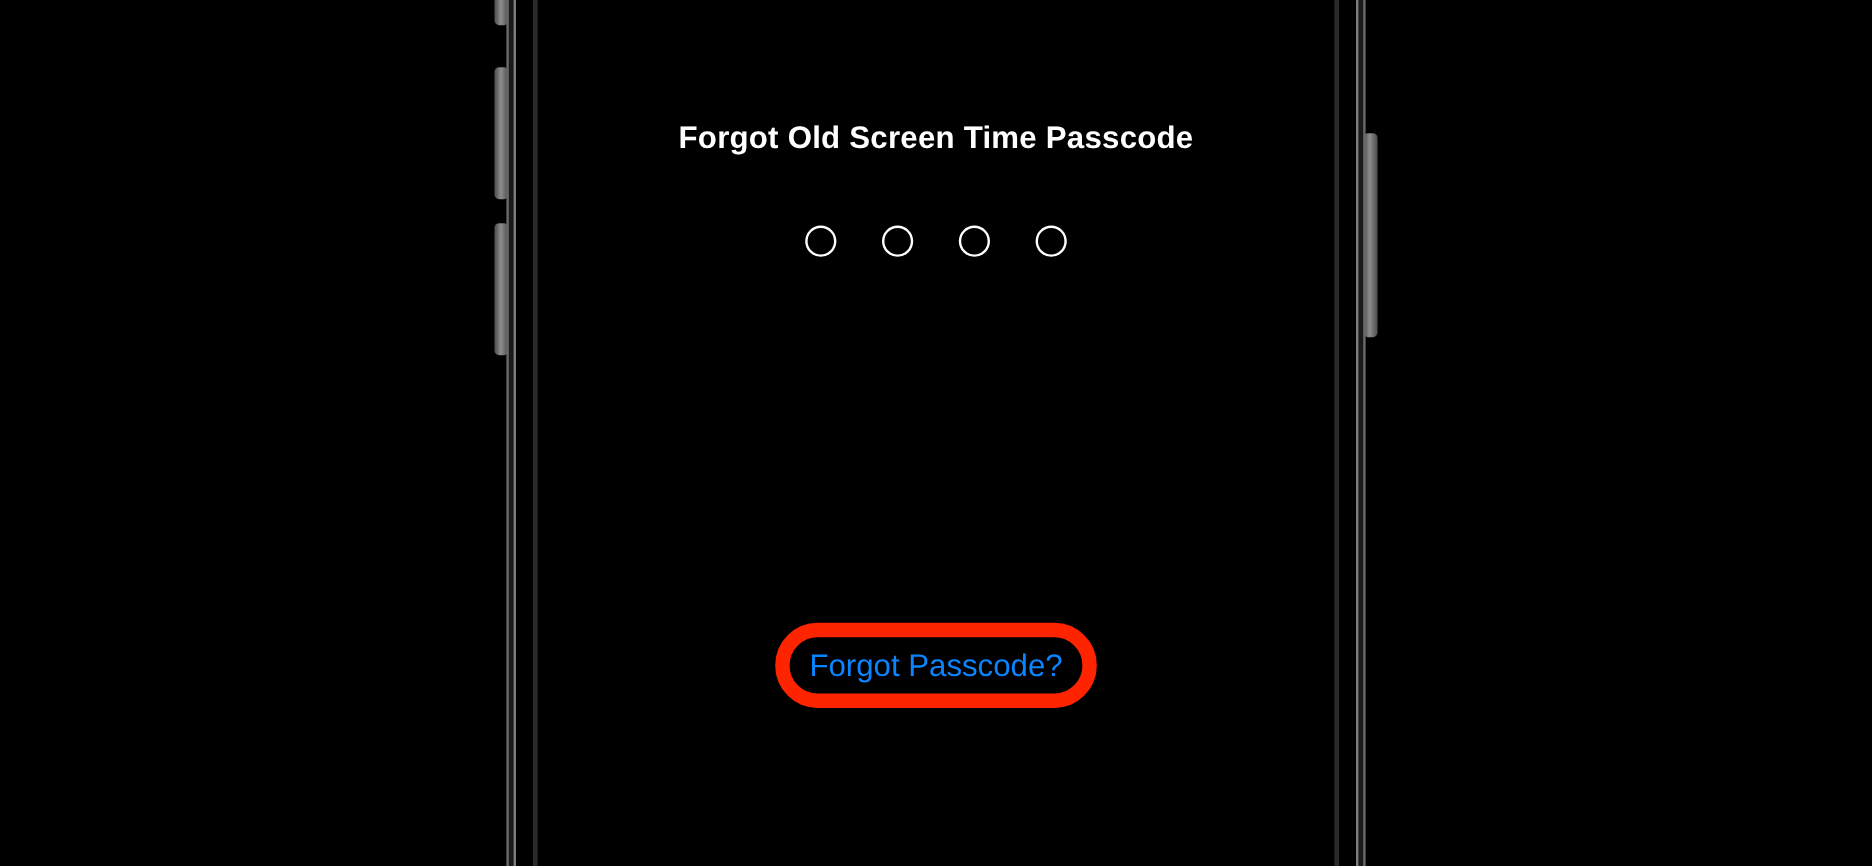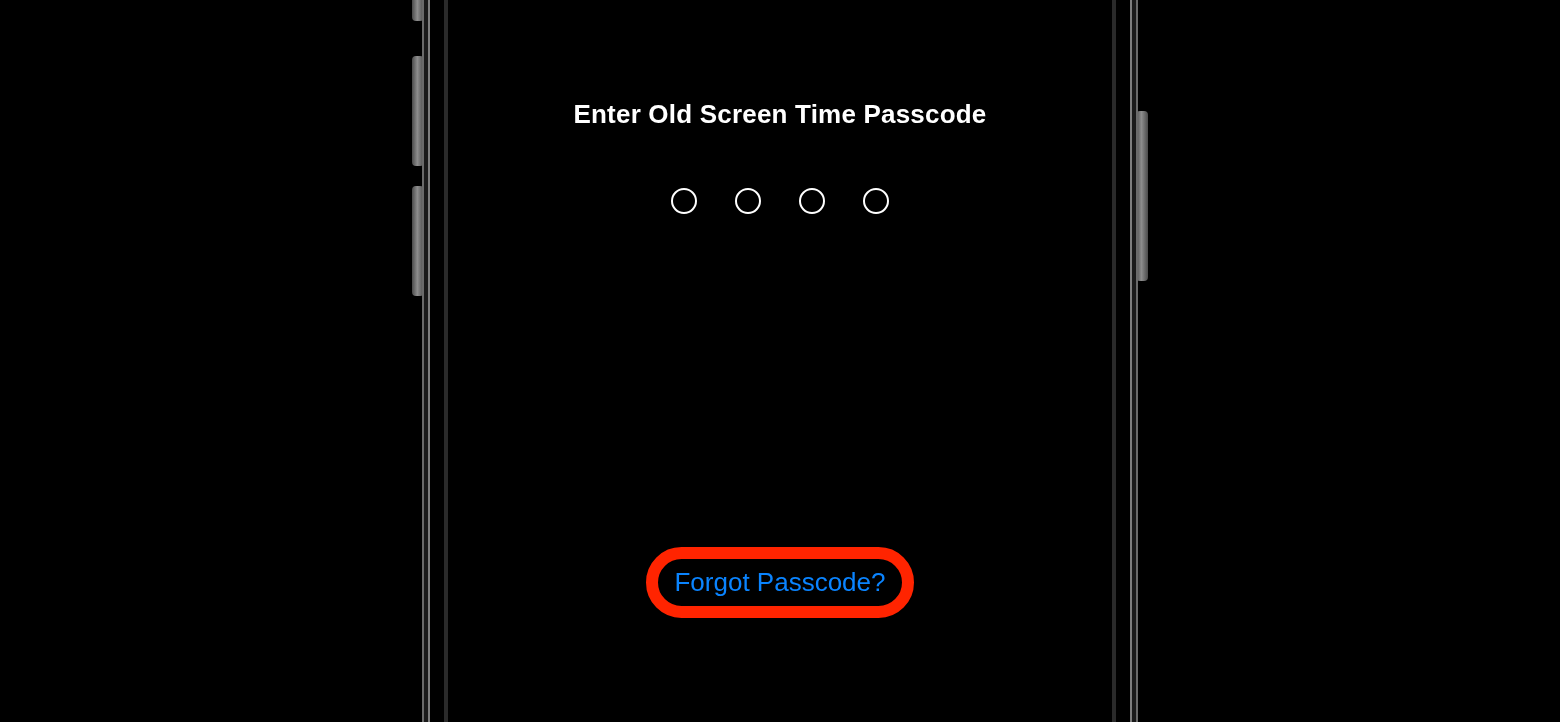--- a/index.html
+++ b/index.html
@@ -93,21 +93,20 @@
       top: 830px;
       display: flex;
       justify-content: center;
     }
 
     .hl-ring {
       border: 12px solid #ff2400;
       border-radius: 44px;
       padding: 8px 16px;
       display: inline-flex;
-      margin-top: 28px;
     }
 
     .forgot-link {
       color: #0a84ff;
       font-size: 26px;
       font-weight: 400;
       background: none;
       border: none;
       cursor: pointer;
     }
@@ -120,21 +119,21 @@
 
   <div class="btn-left btn-mute"></div>
   <div class="btn-left btn-volup"></div>
   <div class="btn-left btn-voldn"></div>
   <div class="btn-right btn-power"></div>
 
   <div class="frame-body">
     <div class="screen">
 
       <div class="content">
-        <div class="title">Enter Old Screen Time Passcode</div>
+        <div class="title">Forgot Old Screen Time Passcode</div>
 
         <div class="dots">
           <span class="dot"></span>
           <span class="dot"></span>
           <span class="dot"></span>
           <span class="dot"></span>
         </div>
       </div>
 
       <div class="forgot-wrap">

